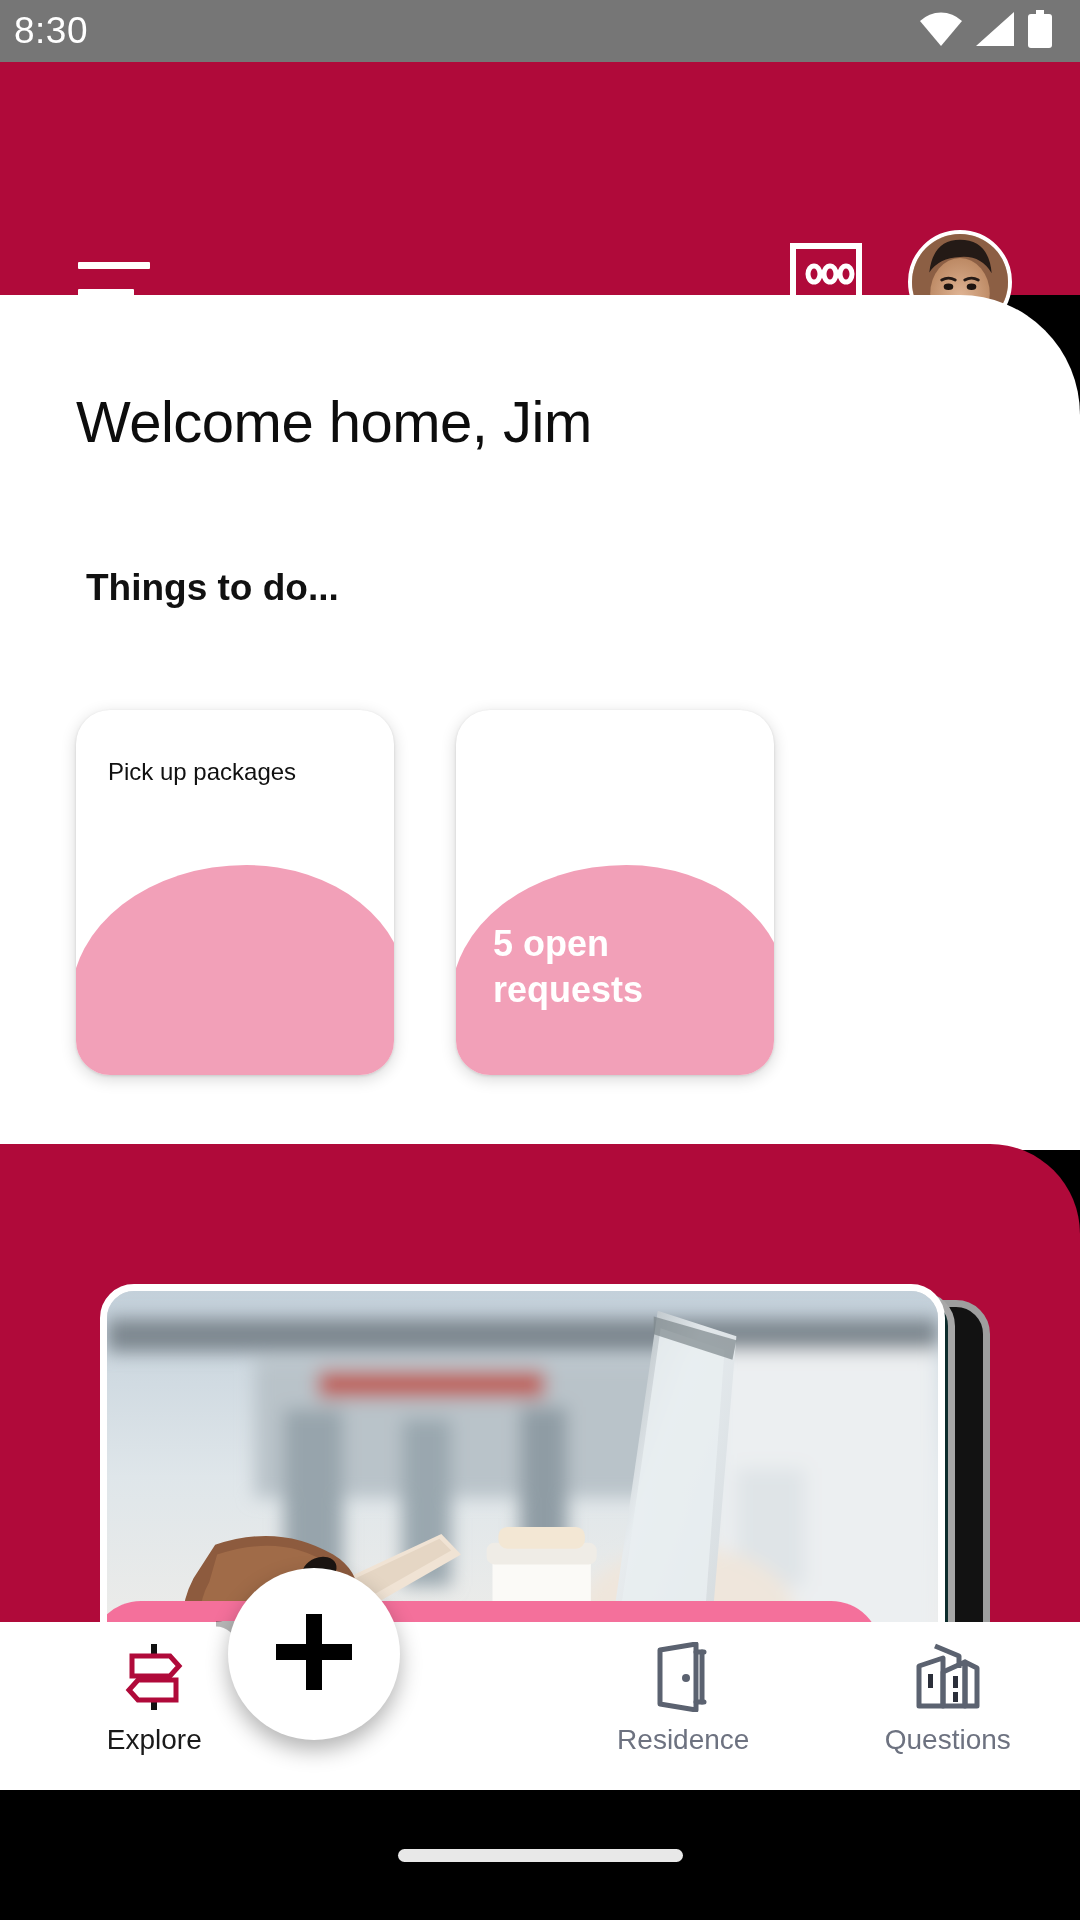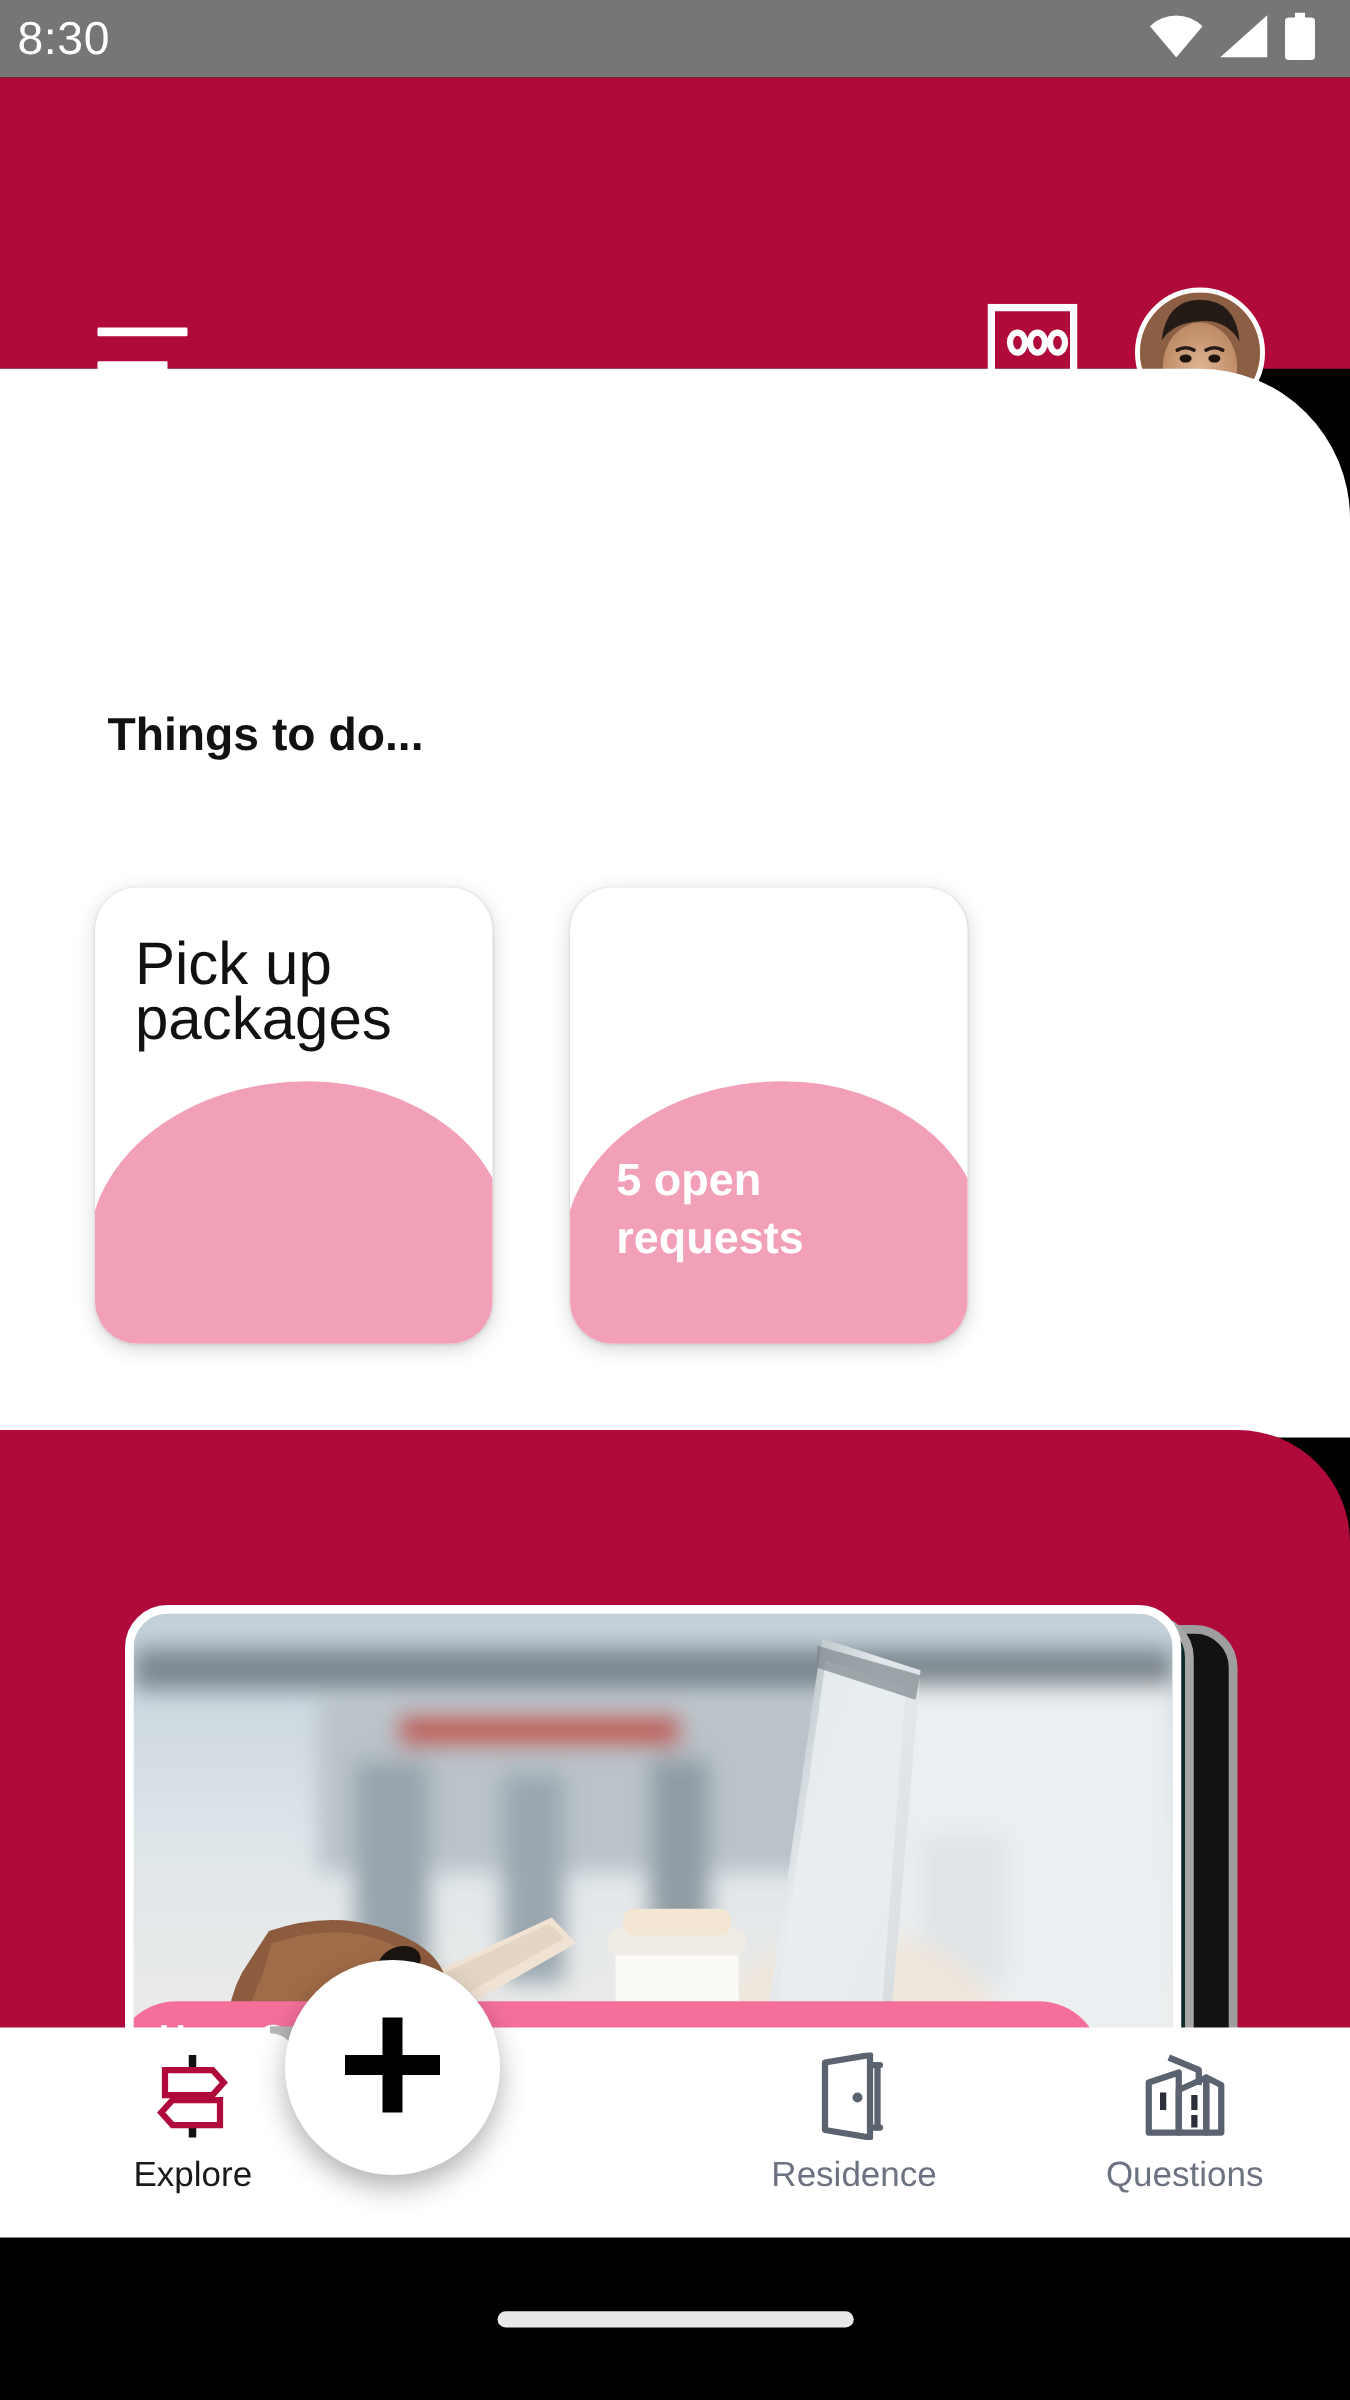--- a/index.html
+++ b/index.html
@@ -66,21 +66,21 @@
     display:flex; gap:62px;
   }
   .todo-card{
     position:relative; width:318px; height:365px;
     background:#fff; border-radius:34px;
     box-shadow:0 4px 16px rgba(0,0,0,.16), 0 1px 3px rgba(0,0,0,.12);
     overflow:hidden; cursor:pointer;
   }
   .todo-card-title{
     position:absolute; left:32px; top:40px; right:24px;
-    font-size:48px; line-height:44px; color:#111; font-weight:400;
+    font-size:24px; line-height:44px; color:#111; font-weight:400;
   }
   .todo-blob{
     position:absolute; left:-5px; bottom:-6px; width:336px; height:216px;
     background:var(--pink-soft);
     border-radius:60% 55% 34px 34px / 72% 68% 34px 34px;
   }
   .todo-card-badge{
     position:absolute; left:37px; bottom:0; right:18px;
     height:216px;
     display:flex; align-items:center;
@@ -225,20 +225,21 @@
         <path d="M33 72 Q50 90 68 72" stroke="#6b3f2c" stroke-width="3" fill="none"></path>
         <path d="M30 84 Q50 98 70 84 Q62 96 50 96 Q38 96 30 84 Z" fill="#2d211b"></path>
       </svg>
     </div>
 
   </div>
 </div>
 
 <div id="white-sheet">
 
+  <div id="page-title">Welcome home, Jim</div>
   <div id="things-heading">Things to do...</div>
 
   <div id="todo-cards">
 
     <div class="todo-card">
       <div class="todo-card-title">Pick up packages</div>
       <div class="todo-blob"></div>
     </div>
 
     <div class="todo-card">

